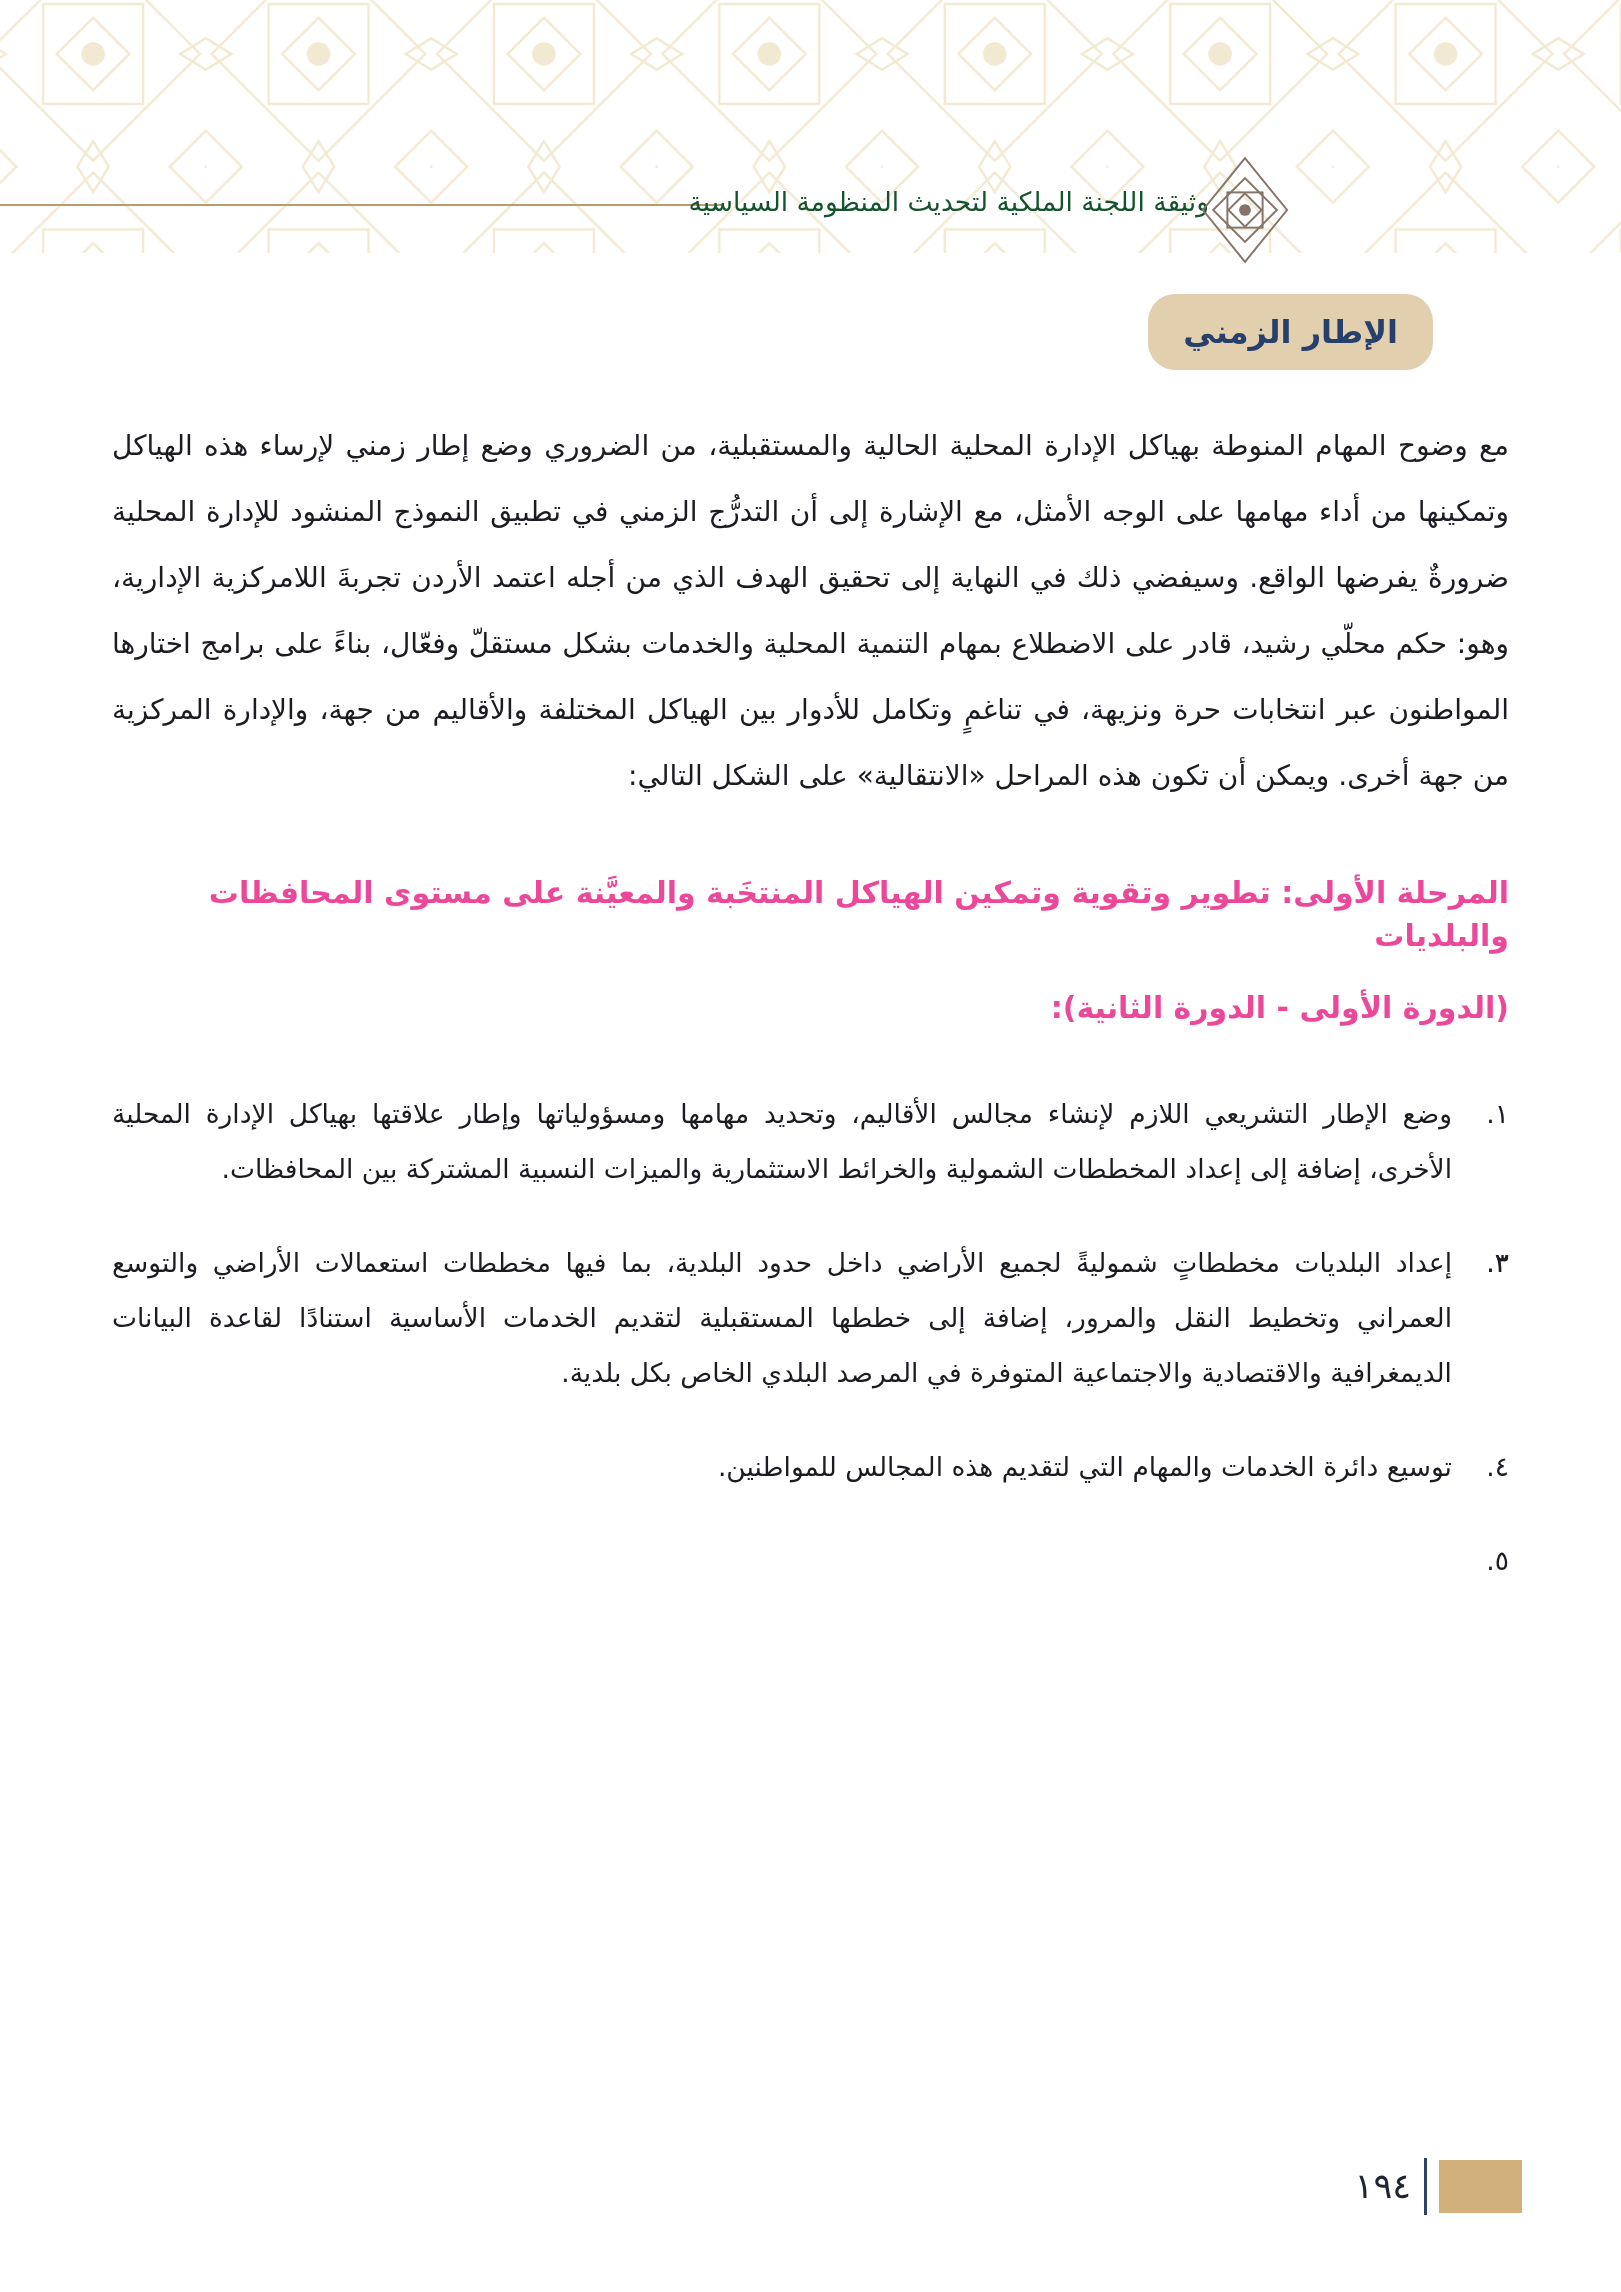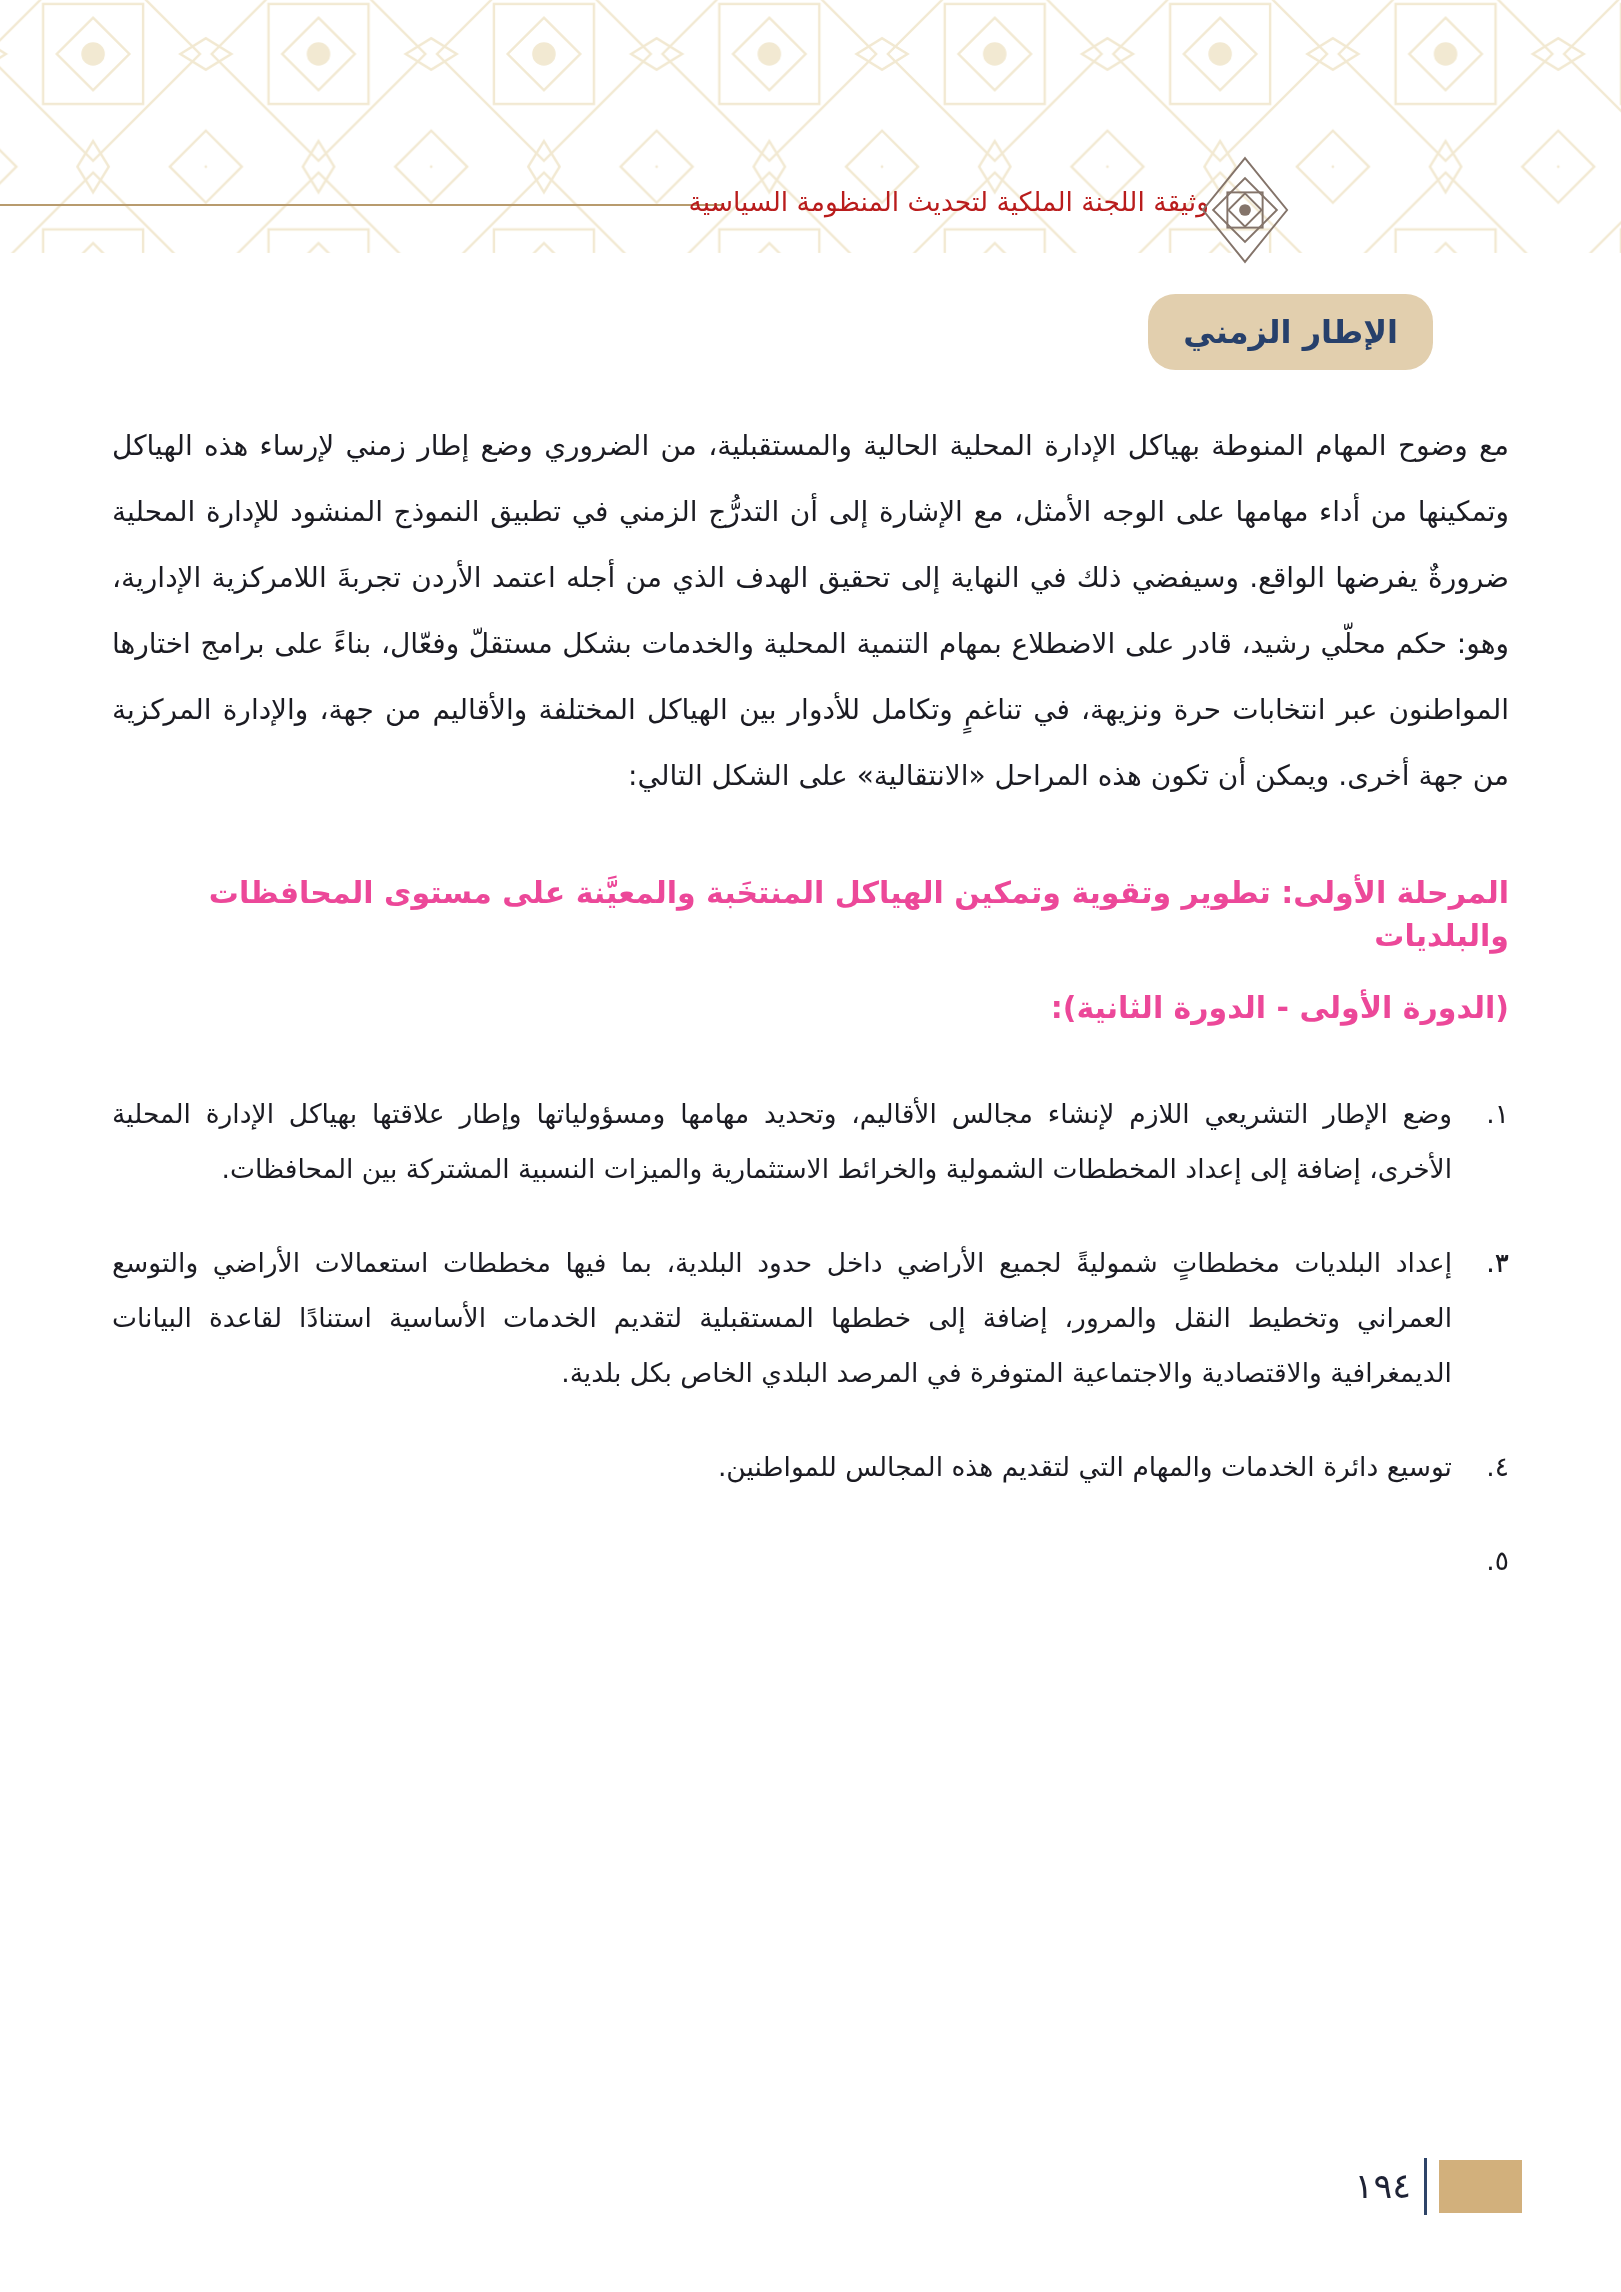--- a/index.html
+++ b/index.html
@@ -20,21 +20,21 @@
     overflow:hidden;
   }
   
   .header{position:absolute;top:147px;left:0;right:0;height:118px;}
   .header-rule{
     position:absolute;left:0;top:57px;width:722px;height:2px;
     background:#b89b6e;
   }
   .header-title{
     position:absolute;right:412px;top:39px;
-    font-size:26.5px;color:#b91c1c;white-space:nowrap;
+    font-size:26.5px;color:#14532d;white-space:nowrap;
     letter-spacing:0;
   }
   .header-logo{position:absolute;right:331px;top:7.8px;}
   
   .content{
     position:absolute;top:0;left:112px;right:112px;
     padding-top:294px;
     color:#1b1b22;
   }
   .badge{
@@ -65,21 +65,21 @@
     font-size:26.5px;
     line-height:55px;
     text-align:justify;
     text-justify:inter-word;
   }
   .item-num{
     position:absolute;right:0;top:0;
     font-size:26.5px;line-height:55px;
   }
   
-  .footer{position:absolute;top:2152px;left:12px;right:0;height:74px;}
+  .footer{position:absolute;top:2152px;left:12px;right:0;height:74px;font-family:Liberation Serif, serif;}
   .footer-num{
     position:absolute;right:210px;top:13.7px;
     font-size:35px;color:#1f2336;
   }
   .footer-bar{
     position:absolute;right:194px;top:5.9px;width:2.9px;height:57px;
     background:#2e4468;
   }
   .footer-block{
     position:absolute;right:99px;top:7.8px;width:83px;height:53px;

